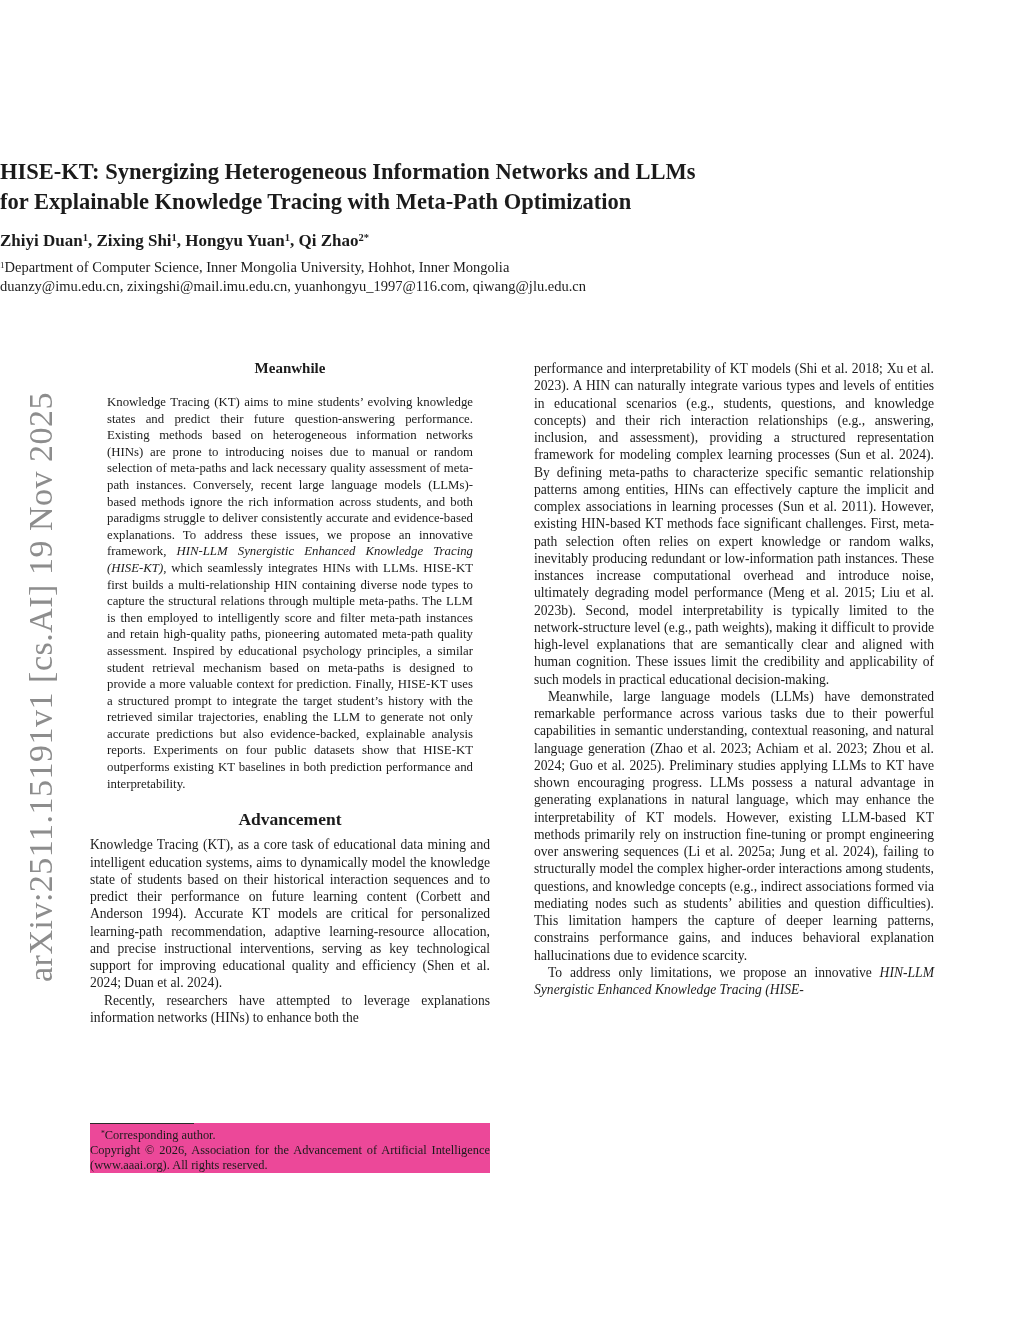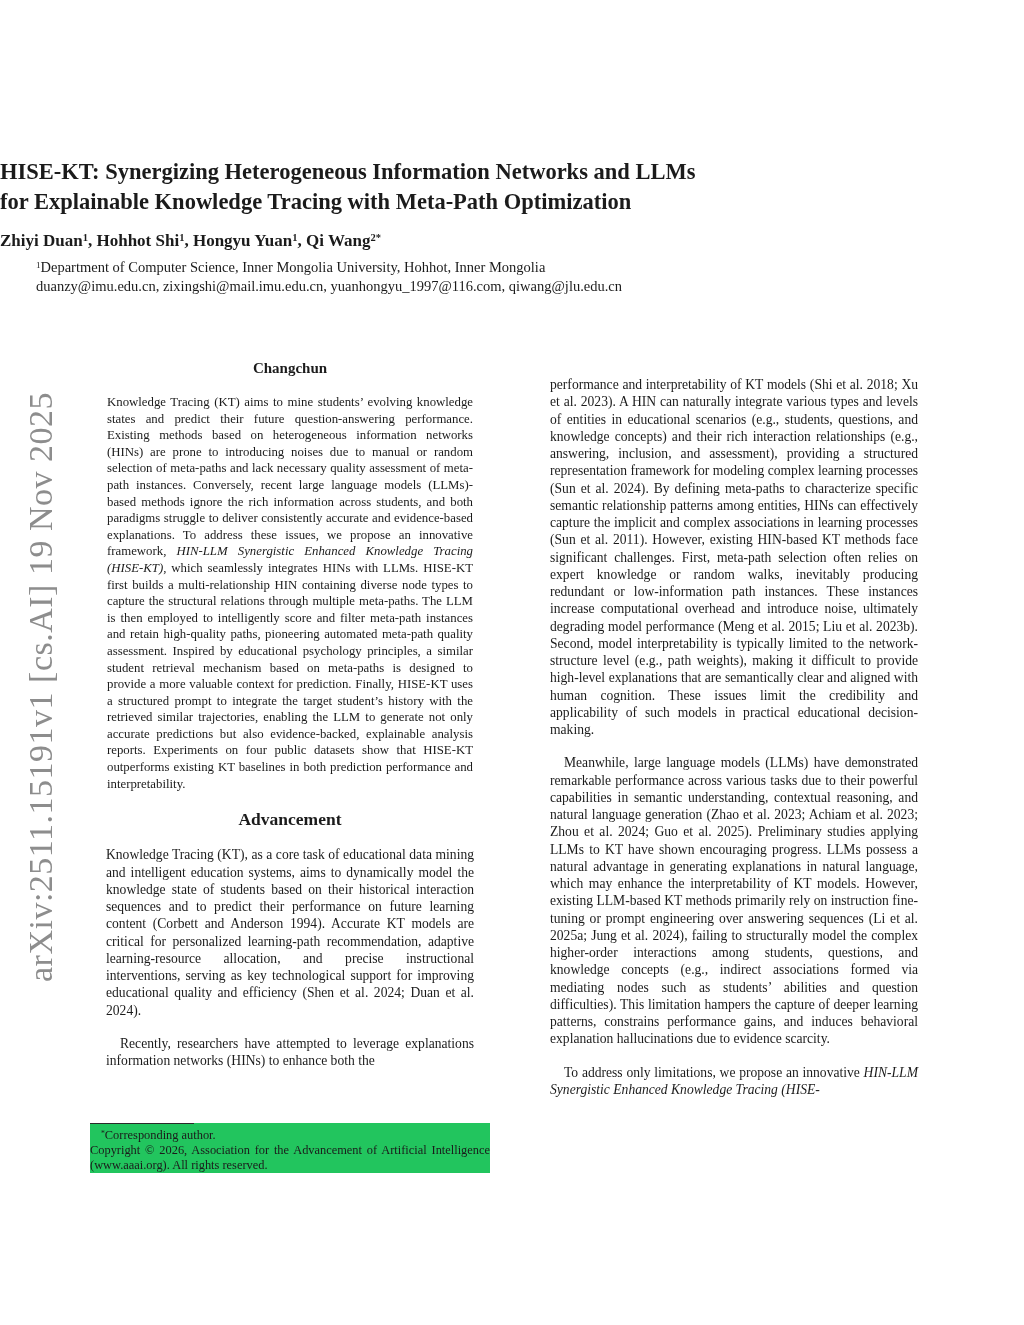--- a/index.html
+++ b/index.html
@@ -12,59 +12,59 @@
     position:absolute;left:41px;top:687px;
     transform:translate(-50%,-50%) rotate(-90deg);
     white-space:nowrap;font-size:34px;color:#8d8d8d;letter-spacing:.5px;
   }
   
   .head{position:absolute;left:0;top:157px;width:100%;}
   .title{margin:0;font-size:22.5px;line-height:29.5px;font-weight:bold;}
   .tl{display:block;}
   .authors{margin-top:14px;font-size:17px;font-weight:bold;line-height:21px;}
   .affils{margin-top:7px;font-size:14.5px;line-height:19px;}
-  .affil,.emails{display:block;padding-left:36px;}
+  .affil,.emails{display:block;}
   
   .col{position:absolute;top:360px;width:400px;text-align:justify;}
   .col-left{left:90px;}
   .col-right{left:534px;}
   .abs-h{margin:0 0 9px 0;text-align:center;font-size:15px;font-weight:bold;}
   .abs-body{margin:17px 17px;font-size:12.8px;line-height:16.6px;}
   .sec-h{margin:13px 0 6px 0;text-align:center;font-size:17.5px;font-weight:bold;}
-  .body{margin:16px;font-size:13.6px;line-height:17.25px;}
+  .body{margin:0;font-size:13.6px;line-height:17.25px;}
   .indent{text-indent:14px;}
   .it{font-style:italic;}
   sup{font-size:.62em;line-height:0;vertical-align:baseline;position:relative;top:-.45em;}
   
-  .footnote{position:absolute;left:90px;top:1123px;width:400px;background:#22c55e;}
+  .footnote{position:absolute;left:90px;top:1123px;width:400px;background:#ec4899;}
   .fn-rule{width:104px;height:0;border-top:1.2px solid #2a2a2a;margin:0 0 4px 0;}
   .fn-line{margin:0;font-size:12.4px;line-height:15px;text-align:justify;}
   .fn-indent{text-indent:11px;}
 </style>
 </head>
 <body>
 
 <div class="page">
 
   <div class="arxiv">arXiv:2511.15191v1 [cs.AI] 19 Nov 2025</div>
 
   <header class="head">
     <h1 class="title">
       <span class="tl">HISE-KT: Synergizing Heterogeneous Information Networks and LLMs</span>
       <span class="tl">for Explainable Knowledge Tracing with Meta-Path Optimization</span>
     </h1>
-    <div class="authors"><span>Zhiyi Duan</span><sup>1</sup><span>, </span><span>Hohhot Shi</span><sup>1</sup><span>, </span><span>Hongyu Yuan</span><sup>1</sup><span>, </span><span>Qi Wang</span><sup>2*</sup></div>
+    <div class="authors"><span>Zhiyi Duan</span><sup>1</sup><span>, </span><span>Zixing Shi</span><sup>1</sup><span>, </span><span>Hongyu Yuan</span><sup>1</sup><span>, </span><span>Qi Zhao</span><sup>2*</sup></div>
     <div class="affils">
       <span class="affil"><sup>1</sup><span>Department of Computer Science, Inner Mongolia University, Hohhot, Inner Mongolia</span></span>
       <span class="emails">duanzy@imu.edu.cn, zixingshi@mail.imu.edu.cn, yuanhongyu_1997@116.com, qiwang@jlu.edu.cn</span>
     </div>
   </header>
 
   <section class="col col-left">
-    <h2 class="abs-h">Changchun</h2>
+    <h2 class="abs-h">Meanwhile</h2>
     <p class="abs-body"><span>Knowledge Tracing (KT) aims to mine students’ evolving knowledge states and predict their future question-answering performance. Existing methods based on heterogeneous information networks (HINs) are prone to introducing noises due to manual or random selection of meta-paths and lack necessary quality assessment of meta-path instances. Conversely, recent large language models (LLMs)-based methods ignore the rich information across students, and both paradigms struggle to deliver consistently accurate and evidence-based explanations. To address these issues, we propose an innovative framework, </span><span class="it">HIN-LLM Synergistic Enhanced Knowledge Tracing (HISE-KT)</span><span>, which seamlessly integrates HINs with LLMs. HISE-KT first builds a multi-relationship HIN containing diverse node types to capture the structural relations through multiple meta-paths. The LLM is then employed to intelligently score and filter meta-path instances and retain high-quality paths, pioneering automated meta-path quality assessment. Inspired by educational psychology principles, a similar student retrieval mechanism based on meta-paths is designed to provide a more valuable context for prediction. Finally, HISE-KT uses a structured prompt to integrate the target student’s history with the retrieved similar trajectories, enabling the LLM to generate not only accurate predictions but also evidence-backed, explainable analysis reports. Experiments on four public datasets show that HISE-KT outperforms existing KT baselines in both prediction performance and interpretability.</span></p>
     <h2 class="sec-h">Advancement</h2>
     <p class="body"><span>Knowledge Tracing (KT), as a core task of educational data mining and intelligent education systems, aims to dynamically model the knowledge state of students based on their historical interaction sequences and to predict their performance on future learning content (Corbett and Anderson 1994). Accurate KT models are critical for personalized learning-path recommendation, adaptive learning-resource allocation, and precise instructional interventions, serving as key technological support for improving educational quality and efficiency (Shen et al. 2024; Duan et al. 2024).</span></p>
     <p class="body indent"><span>Recently, researchers have attempted to leverage explanations information networks (HINs) to enhance both the</span></p>
   </section>
 
   <section class="col col-right">
     <p class="body"><span>performance and interpretability of KT models (Shi et al. 2018; Xu et al. 2023). A HIN can naturally integrate various types and levels of entities in educational scenarios (e.g., students, questions, and knowledge concepts) and their rich interaction relationships (e.g., answering, inclusion, and assessment), providing a structured representation framework for modeling complex learning processes (Sun et al. 2024). By defining meta-paths to characterize specific semantic relationship patterns among entities, HINs can effectively capture the implicit and complex associations in learning processes (Sun et al. 2011). However, existing HIN-based KT methods face significant challenges. First, meta-path selection often relies on expert knowledge or random walks, inevitably producing redundant or low-information path instances. These instances increase computational overhead and introduce noise, ultimately degrading model performance (Meng et al. 2015; Liu et al. 2023b). Second, model interpretability is typically limited to the network-structure level (e.g., path weights), making it difficult to provide high-level explanations that are semantically clear and aligned with human cognition. These issues limit the credibility and applicability of such models in practical educational decision-making.</span></p>
     <p class="body indent"><span>Meanwhile, large language models (LLMs) have demonstrated remarkable performance across various tasks due to their powerful capabilities in semantic understanding, contextual reasoning, and natural language generation (Zhao et al. 2023; Achiam et al. 2023; Zhou et al. 2024; Guo et al. 2025). Preliminary studies applying LLMs to KT have shown encouraging progress. LLMs possess a natural advantage in generating explanations in natural language, which may enhance the interpretability of KT models. However, existing LLM-based KT methods primarily rely on instruction fine-tuning or prompt engineering over answering sequences (Li et al. 2025a; Jung et al. 2024), failing to structurally model the complex higher-order interactions among students, questions, and knowledge concepts (e.g., indirect associations formed via mediating nodes such as students’ abilities and question difficulties). This limitation hampers the capture of deeper learning patterns, constrains performance gains, and induces behavioral explanation hallucinations due to evidence scarcity.</span></p>
     <p class="body indent"><span>To address only limitations, we propose an innovative </span><span class="it">HIN-LLM Synergistic Enhanced Knowledge Tracing (HISE-</span></p>

